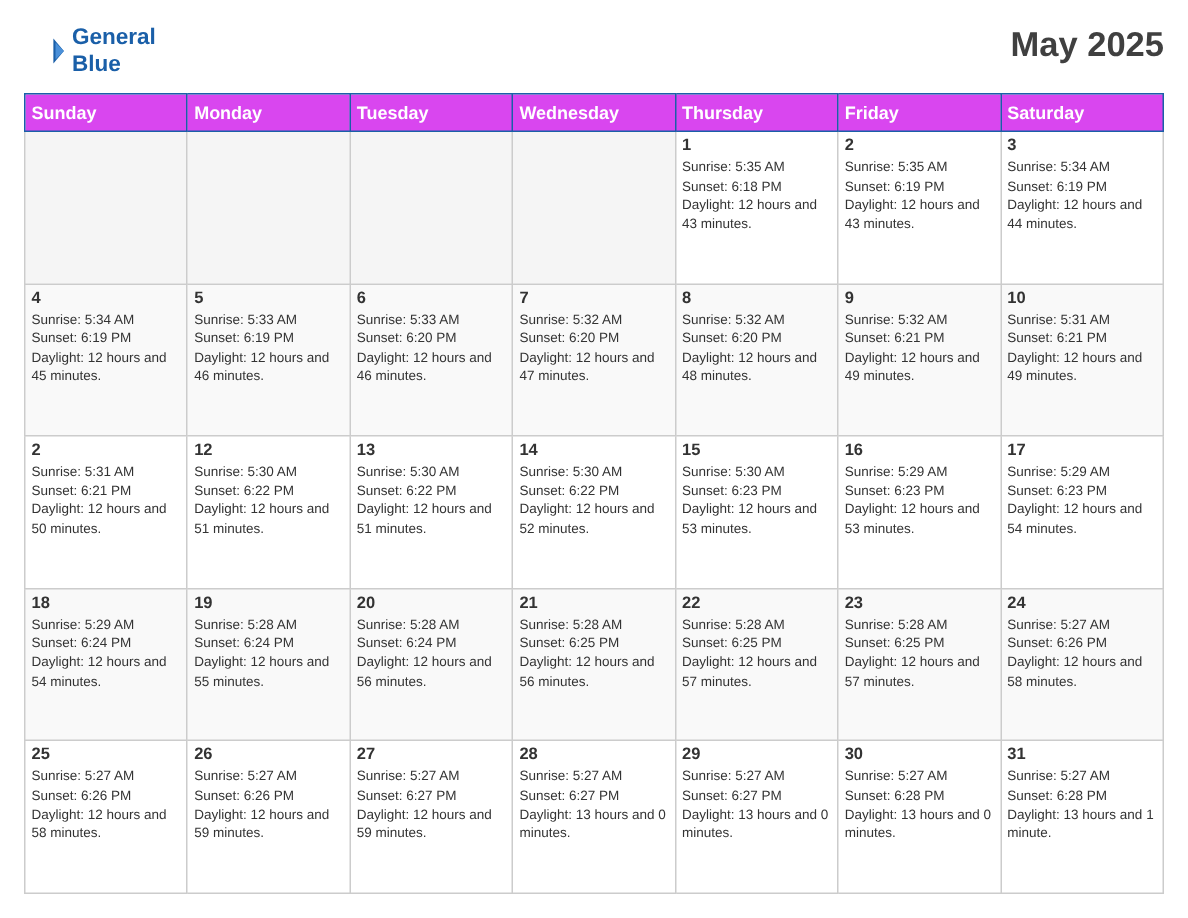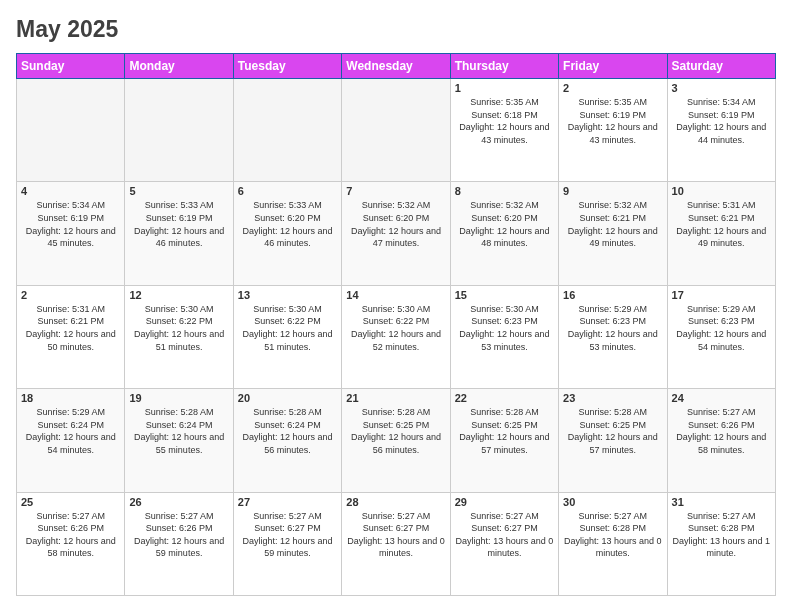--- a/index.html
+++ b/index.html
@@ -90,28 +90,37 @@
     .day-num {
       font-weight: bold;
       font-size: 11px;
       margin-bottom: 2px;
       display: block;
     }
     .day-info {
       font-size: 9px;
       line-height: 1.4;
       color: #333;
-      text-align: center;
     }
   </style>
 </head>
 <body>
 
 <div class="page">
   <div class="header">
+    <div class="logo">
+      <svg class="logo-icon" viewBox="0 0 40 40">
+        <polygon points="28,8 38,20 28,32" fill="#1a5fa8"></polygon>
+        <polygon points="30,12 38,20 30,28" fill="#4a90d9"></polygon>
+      </svg>
+      <div class="logo-text">
+        <div><span>General</span></div>
+        <div style="color:#1a5fa8;">Blue</div>
+      </div>
+    </div>
     <div class="title-block">
       <div class="main-title">May 2025</div>
     </div>
   </div>
 
   <table class="calendar">
     <thead>
       <tr>
       <th>Sunday</th>
           <th>Monday</th>

